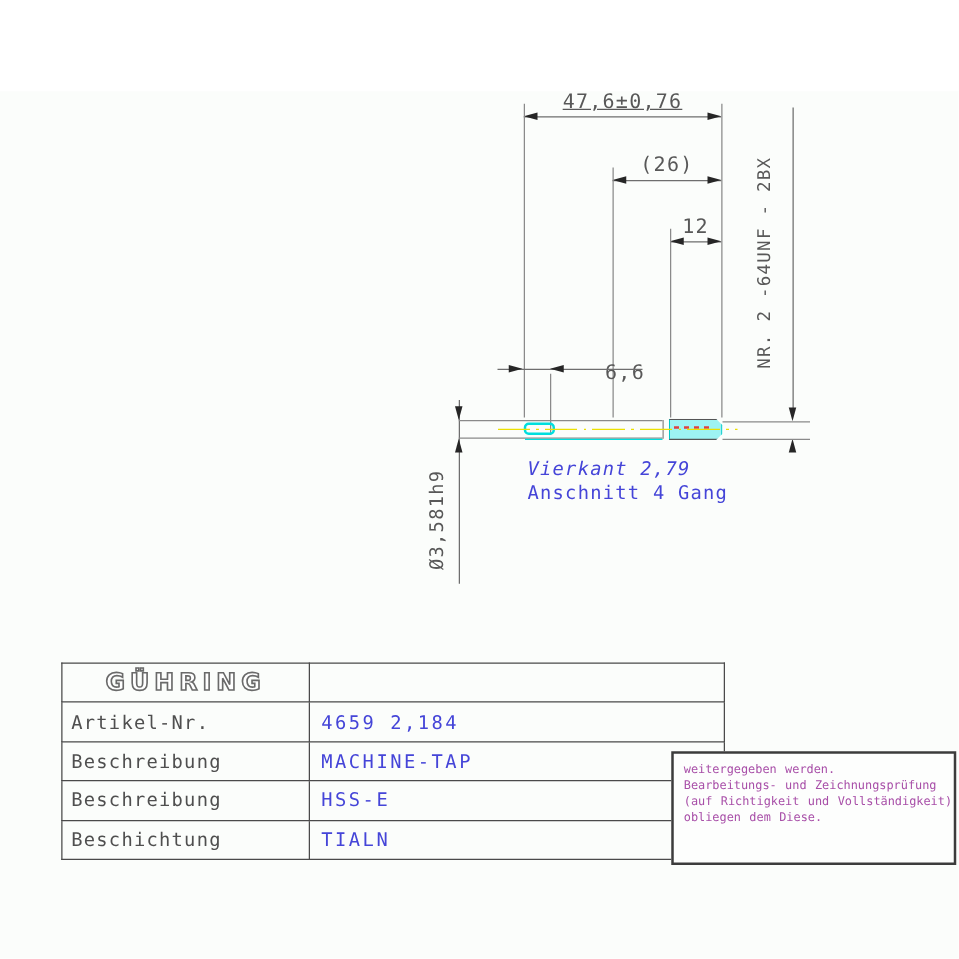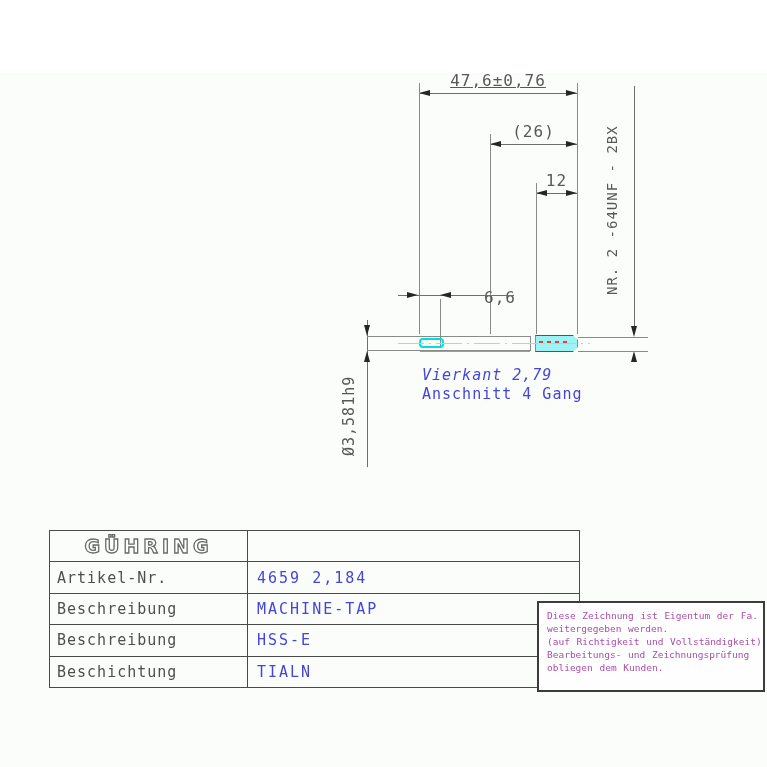--- a/index.html
+++ b/index.html
@@ -142,19 +142,18 @@
       <td class="val">HSS-E</td>
     </tr>
     <tr>
       <td>Beschichtung</td>
       <td class="val">TIALN</td>
     </tr>
   </tbody>
     </table>
 
   <div class="note-box">
-    <div class="nline">Diese Zeichnung ist Eigentum der Fa.</div>
     <div class="nline">weitergegeben werden.</div>
+    <div class="nline">Bearbeitungs- und Zeichnungsprüfung</div>
     <div class="nline">(auf Richtigkeit und Vollständigkeit)</div>
-    <div class="nline">Bearbeitungs- und Zeichnungsprüfung</div>
-    <div class="nline">obliegen dem Kunden.</div>
+    <div class="nline">obliegen dem Diese.</div>
   </div>
 </div>
 
 </body></html>

